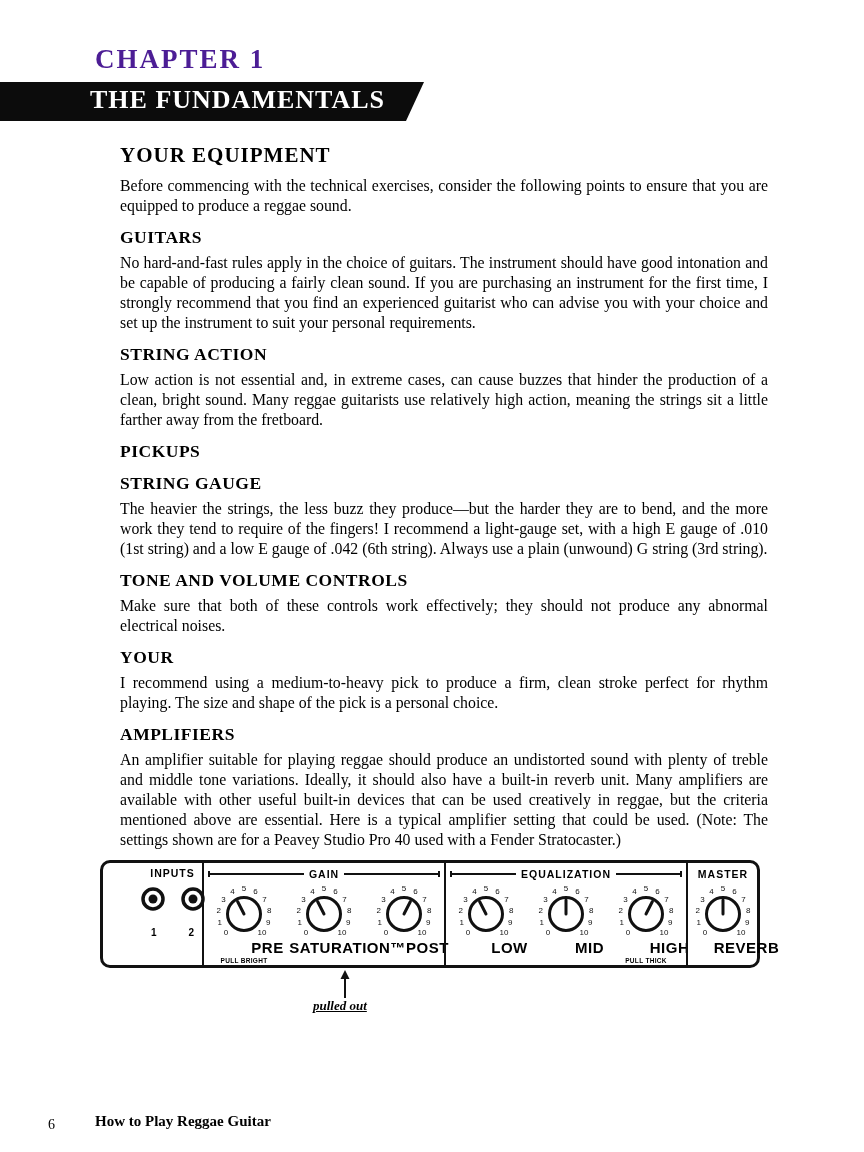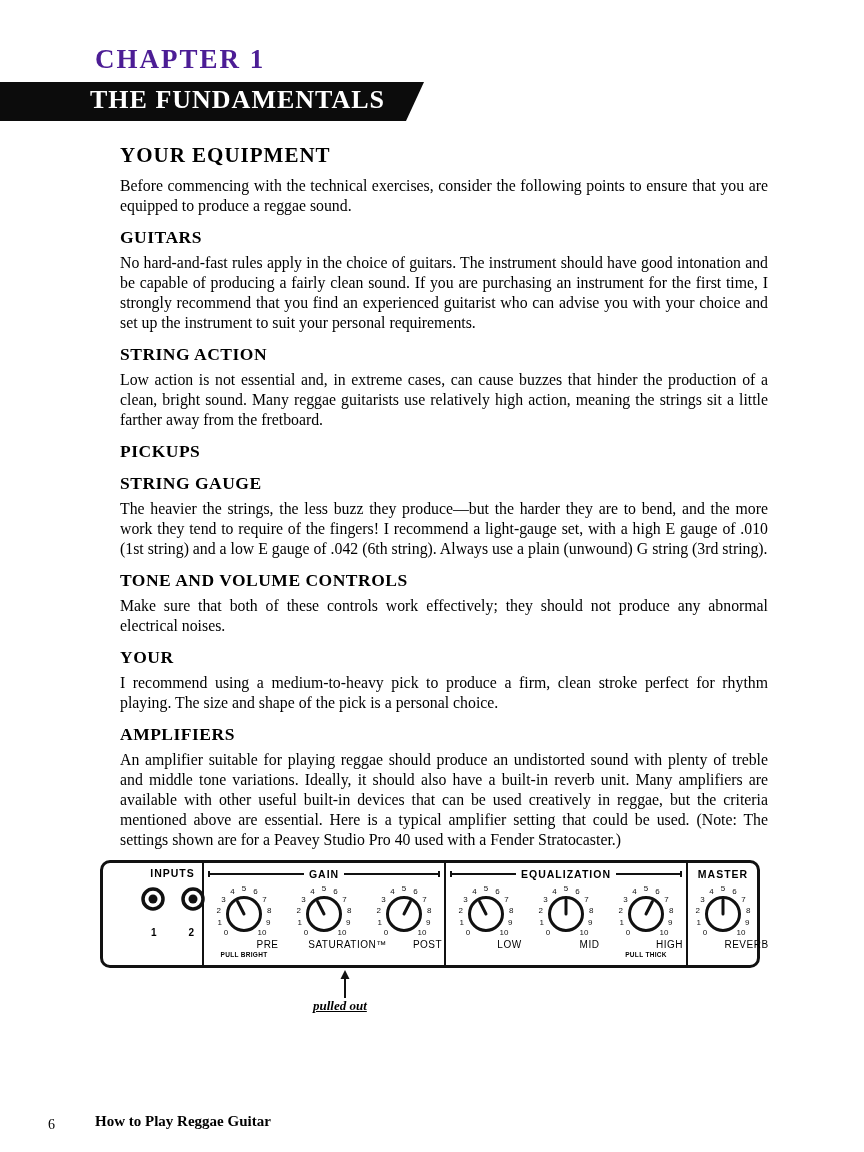--- a/index.html
+++ b/index.html
@@ -40,21 +40,21 @@
   .sec-title, .glabel {
     font-size:10.5px; font-weight:bold; letter-spacing:1px; white-space:nowrap;
   }
   .group-header { display:flex; align-items:center; justify-content:center; width:100%; padding:0 4px; height:13px; }
   .hline { flex:1; border-top:2px solid #111; height:0; }
   .tick  { width:2px; height:6px; background:#111; }
   .glabel { padding:0 5px; }
   .knob-row { display:flex; width:100%; justify-content:space-evenly; margin-top:1px; }
   .sec-master .knob-row { justify-content:center; }
   .knob { display:flex; flex-direction:column; align-items:center; width:80px; }
-  .knob-label { font-size:10px; font-weight:normal; letter-spacing:0.5px; margin-top:-4px; white-space:nowrap;padding-left:47px; }
+  .knob-label { font-size:15px; font-weight:bold; letter-spacing:0.5px; margin-top:-4px; white-space:nowrap;padding-left:47px; }
   .knob-sub { font-size:6.5px; font-weight:bold; letter-spacing:0.3px; margin-top:1px; white-space:nowrap; }
   .jack-row { display:flex; gap:14px; margin-top:7px; }
   .jack-nums { display:flex; gap:32px; margin-top:11px; font-size:10px; font-weight:bold; }
   
   .pulled-note { margin:2px 0 0 193px; width:110px; }
   .pulled-note svg { display:block; margin-left:25px; }
   .pulled-text {
     font-size:13px; font-style:italic; font-weight:bold;
     text-decoration:underline; margin-top:0;
   }

